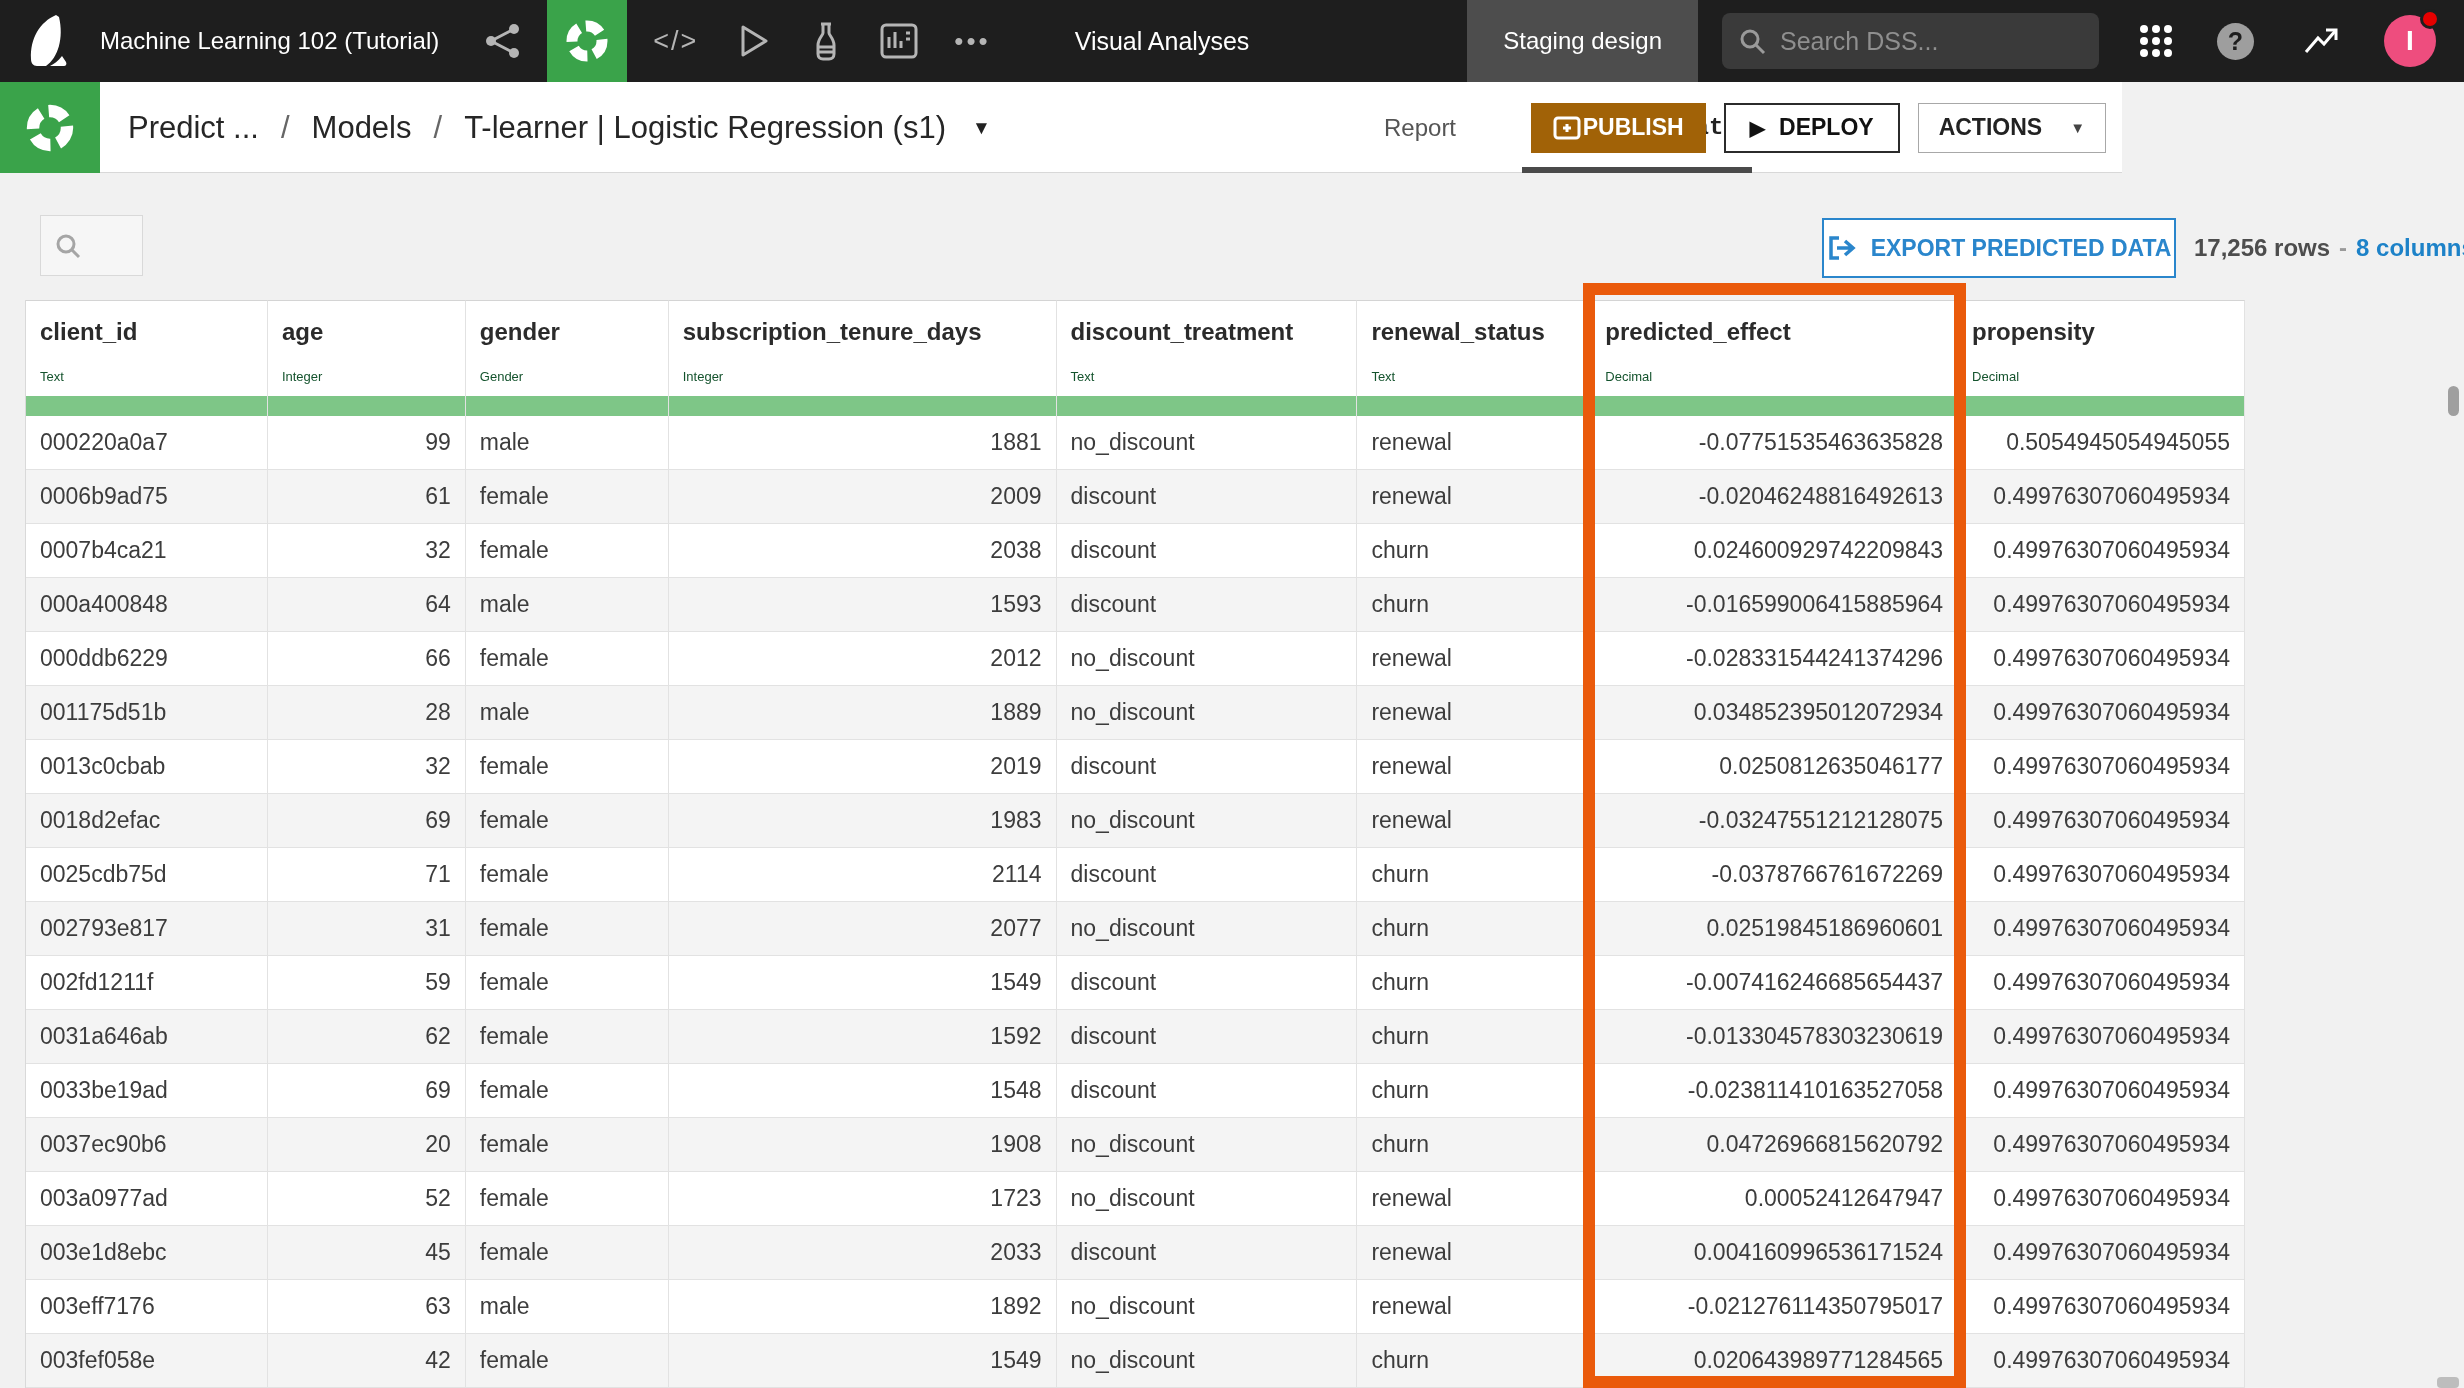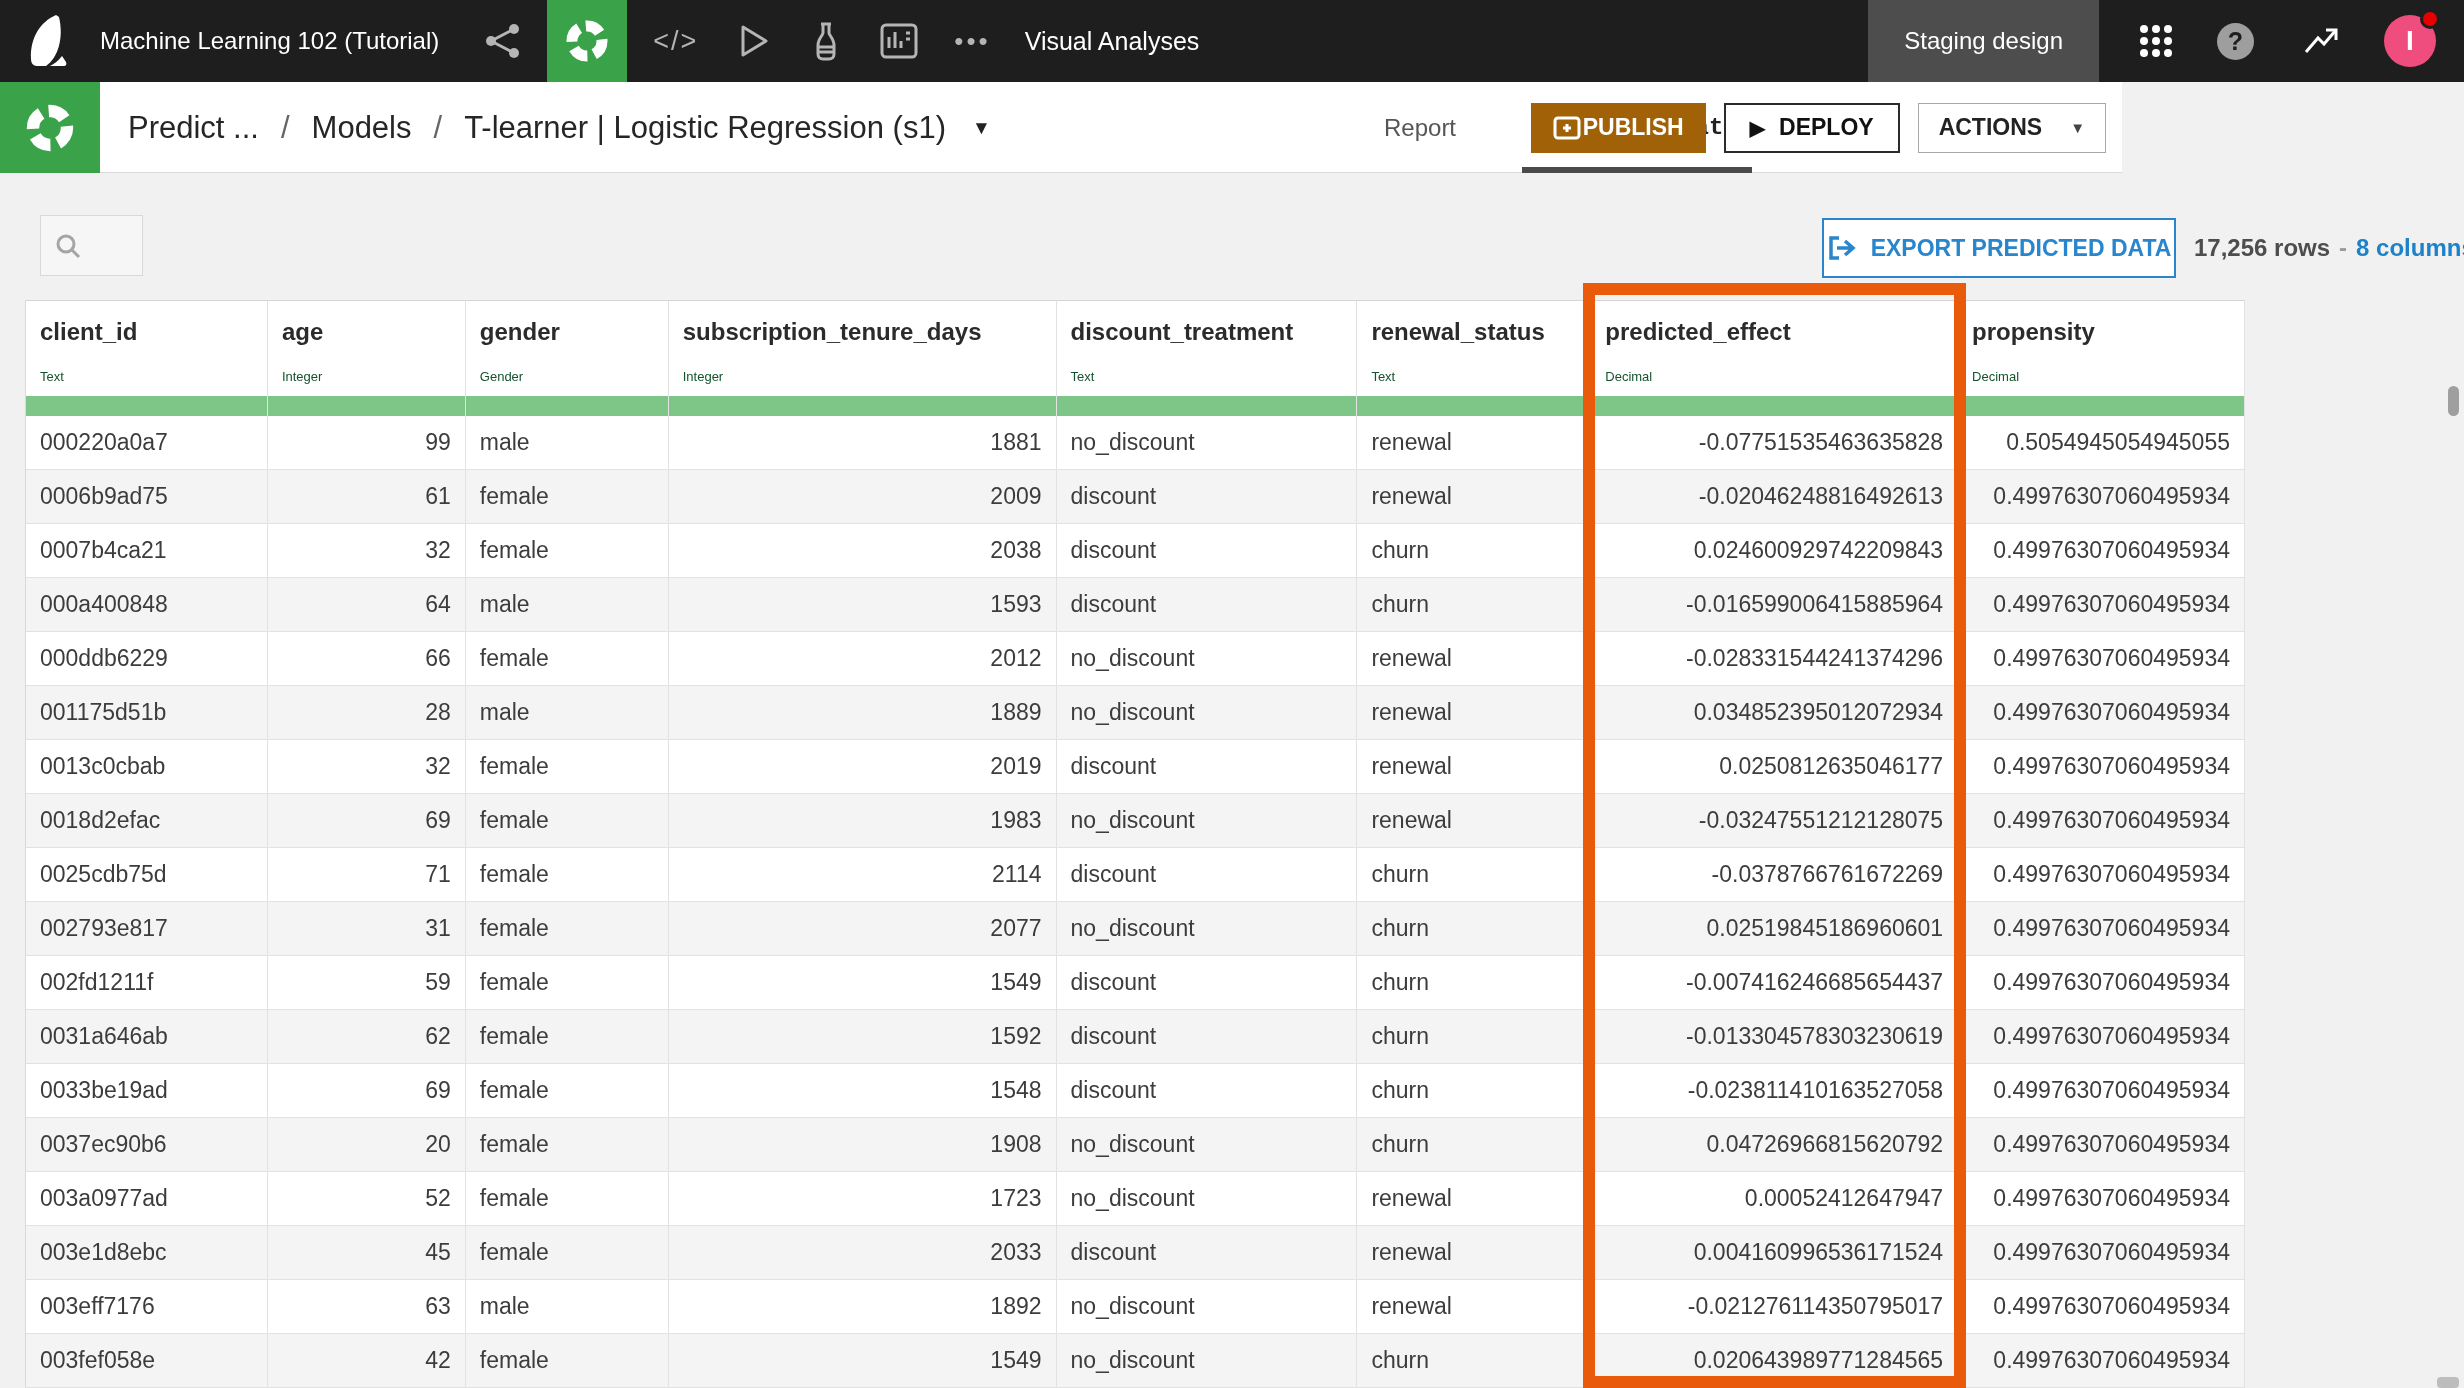--- a/index.html
+++ b/index.html
@@ -11,21 +11,21 @@
   .bird { margin-left:26px; width:44px; height:54px; flex:0 0 auto; }
   .proj-title { color:#ffffff; font-size:24px; margin-left:30px; white-space:nowrap; }
   .nav-ic { display:flex; align-items:center; justify-content:center; height:82px; color:#b5b5b5; }
   .share-ic { margin-left:44px; width:40px; }
   .green-tile { margin-left:24px; width:80px; height:82px; background:#3aa34a; display:flex; align-items:center; justify-content:center; }
   .code-ic { margin-left:26px; font-size:27px; letter-spacing:2px; color:#b5b5b5; }
   .play-ic { margin-left:40px; }
   .flask-ic { margin-left:40px; }
   .card-ic { margin-left:38px; }
   .more-ic { margin-left:36px; font-size:26px; letter-spacing:3px; color:#b5b5b5; }
-  .section-label { color:#ffffff; font-size:25px; margin-left:34px; white-space:nowrap; }
+  .section-label { color:#ffffff; font-size:25px; margin-left:84px; white-space:nowrap; }
   .notch { position:absolute; top:70px; left:1229px; width:0; height:0; border-left:14px solid transparent; border-right:14px solid transparent; border-bottom:12px solid #ffffff; }
   .staging { margin-left:auto; height:82px; background:#4d4d4d; color:#fff; font-size:24px; display:flex; align-items:center; padding:0 36px; white-space:nowrap; }
   .nav-search { margin-left:24px; width:377px; height:56px; background:#3a3a3a; border:none; border-radius:8px; display:flex; align-items:center; padding:0 16px; }
   .nav-search input { background:transparent; border:none; outline:none; color:#9a9a9a; font-size:25px; margin-left:14px; width:280px; font-family:"Liberation Sans", sans-serif; }
   .nav-search input::placeholder { color:#8f8f8f; }
   .grid-ic { margin-left:38px; }
   .help-ic { margin-left:42px; width:37px; height:37px; border-radius:50%; background:#9e9e9e; color:#1e1e1e; font-size:25px; font-weight:bold; display:flex; align-items:center; justify-content:center; }
   .trend-ic { margin-left:48px; }
   .avatar { position:relative; margin-left:42px; margin-right:28px; width:52px; height:52px; border-radius:50%; background:#ee4d7e; display:flex; align-items:center; justify-content:center; }
   .avatar .bar { color:#fff; font-size:28px; font-weight:bold; }
@@ -121,20 +121,27 @@
     <path d="M9 25 V14 M15 25 V9 M21 25 V18" stroke="#b5b5b5" stroke-width="3"></path>
     <path d="M26 10 H30 M26 16 H30" stroke="#b5b5b5" stroke-width="3"></path>
   </svg>
 
   <div class="nav-ic more-ic">•••</div>
 
   <div class="section-label">Visual Analyses</div>
 
   <div class="staging">Staging design</div>
 
+  <div class="nav-search">
+    <svg width="28" height="28" viewBox="0 0 28 28">
+      <circle cx="12" cy="12" r="8" fill="none" stroke="#9a9a9a" stroke-width="3"></circle>
+      <path d="M18 18 L26 26" stroke="#9a9a9a" stroke-width="3"></path>
+    </svg>
+    <input type="text" placeholder="Search DSS..." style="">
+  </div>
 
   <svg class="grid-ic" width="38" height="38" viewBox="0 0 38 38">
     <g fill="#ffffff">
       <circle cx="7" cy="7" r="4"></circle>
         <circle cx="19" cy="7" r="4"></circle>
         <circle cx="31" cy="7" r="4"></circle>
       <circle cx="7" cy="19" r="4"></circle>
         <circle cx="19" cy="19" r="4"></circle>
         <circle cx="31" cy="19" r="4"></circle>
       <circle cx="7" cy="31" r="4"></circle>

